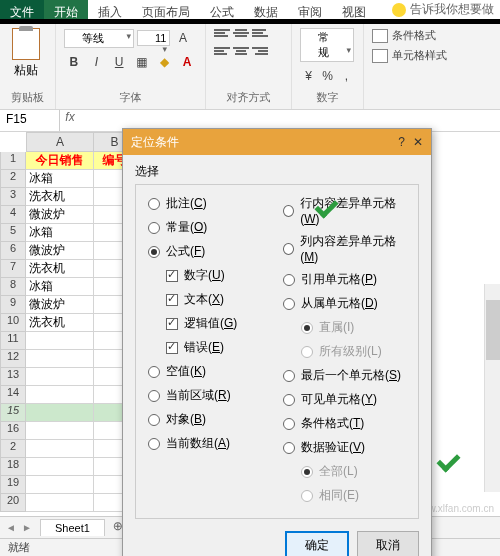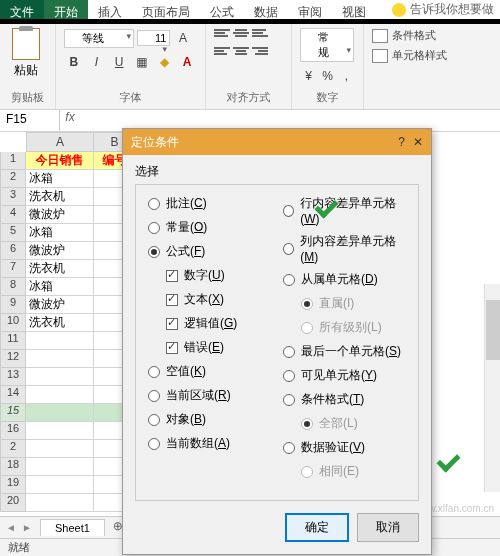--- a/index.html
+++ b/index.html
@@ -45,21 +45,21 @@
 .cell-row { display: flex; height: 18px; }
 .cell { border-right: 1px solid #d4d4d4; border-bottom: 1px solid #d4d4d4; padding: 0 3px; overflow: hidden; white-space: nowrap; }
 .cell.header-cell { background: #ffff99; color: #ff0000; font-weight: bold; text-align: center; }
 .cell.selected { background: #cce8cc; }
 
 .dialog { position: absolute; left: 122px; top: 128px; width: 310px; background: #f0f0f0; border: 1px solid #999; box-shadow: 2px 2px 8px rgba(0,0,0,0.3); z-index: 10; }
 .dlg-title { background: #e8a33d; height: 26px; display: flex; align-items: center; padding: 0 8px; color: #fff; font-size: 12px; }
 .dlg-title-btns { margin-left: auto; display: flex; gap: 8px; color: #333; }
 .dlg-body { padding: 8px 12px 12px; }
 .fieldset-label { font-size: 12px; margin-bottom: 4px; }
-.fieldset { border: 1px solid #ccc; padding: 10px 12px 20px; display: flex; gap: 12px; }
+.fieldset { border: 1px solid #ccc; padding: 10px 12px 14px; display: flex; gap: 12px; }
 .col-opts { flex: 1; display: flex; flex-direction: column; gap: 7px; }
 .opt { display: flex; align-items: center; gap: 6px; font-size: 12px; }
 .opt.indent { margin-left: 18px; }
 .opt.disabled { color: #999; }
 .radio { width: 12px; height: 12px; border: 1px solid #666; border-radius: 50%; background: #fff; position: relative; }
 .radio.checked::after { content: ''; position: absolute; top: 2px; left: 2px; width: 6px; height: 6px; background: #333; border-radius: 50%; }
 .radio.disabled { border-color: #bbb; }
 .chk { width: 12px; height: 12px; border: 1px solid #666; background: #fff; position: relative; }
 .chk.checked::after { content: '✓'; position: absolute; top: -3px; left: 0; font-size: 11px; color: #333; }
 .u { text-decoration: underline; }
@@ -423,20 +423,24 @@
         <label class="opt">
             <span class="radio"></span>
             <span>行内容差异单元格(<span class="u">W</span>)</span>
           </label>
         <label class="opt">
             <span class="radio"></span>
             <span>列内容差异单元格(<span class="u">M</span>)</span>
           </label>
         <label class="opt">
             <span class="radio"></span>
+            <span>引用单元格(<span class="u">P</span>)</span>
+          </label>
+        <label class="opt">
+            <span class="radio"></span>
             <span>从属单元格(<span class="u">D</span>)</span>
           </label>
         <label class="opt indent disabled">
             <span class="radio disabled checked"></span>
             <span>直属(I)</span>
           </label>
         <label class="opt indent disabled">
             <span class="radio disabled"></span>
             <span>所有级别(L)</span>
           </label>
@@ -445,27 +449,27 @@
             <span>最后一个单元格(<span class="u">S</span>)</span>
           </label>
         <label class="opt">
             <span class="radio"></span>
             <span>可见单元格(<span class="u">Y</span>)</span>
           </label>
         <label class="opt">
             <span class="radio"></span>
             <span>条件格式(<span class="u">T</span>)</span>
           </label>
+        <label class="opt">
+            <span class="radio"></span>
+            <span>数据验证(<span class="u">V</span>)</span>
+          </label>
         <label class="opt indent disabled">
             <span class="radio disabled checked"></span>
             <span>全部(L)</span>
-          </label>
-        <label class="opt">
-            <span class="radio"></span>
-            <span>数据验证(<span class="u">V</span>)</span>
           </label>
         <label class="opt indent disabled">
             <span class="radio disabled"></span>
             <span>相同(E)</span>
           </label>
       </div>
     </div>
     <div class="dlg-buttons">
       <button class="btn primary">确定</button>
       <button class="btn">取消</button>

